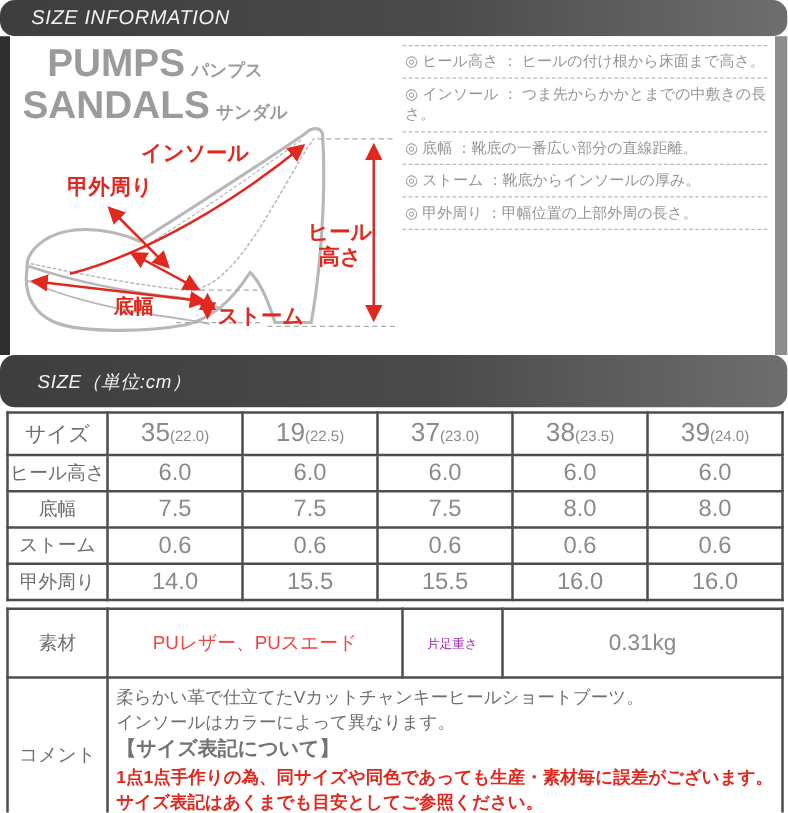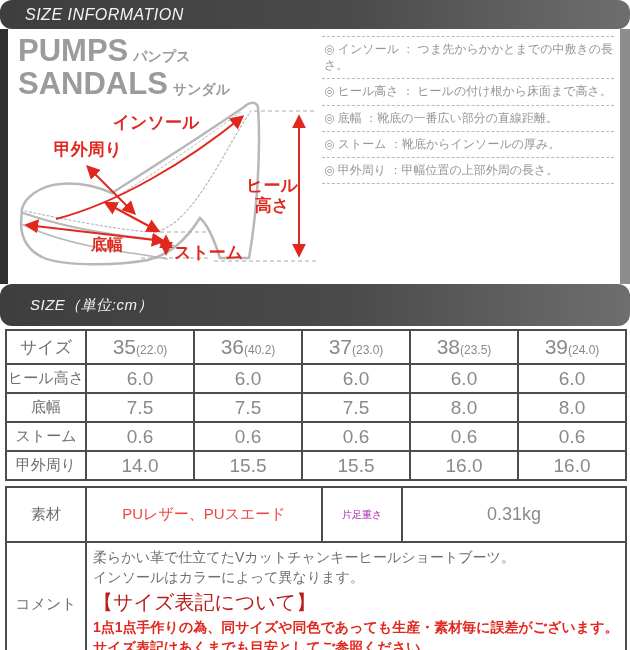--- a/index.html
+++ b/index.html
@@ -19,21 +19,21 @@
   }
   .bar1 { height:29px; font-size:16px; padding-left:25px; }
   .bar2 { height:42px; font-size:15px; padding-left:30px; }
 
   
   .sec1 {
     position:relative; height:255px; background:#fff;
     border-left:8px solid #2f2f2f; border-right:10px solid #8d8d8d;
   }
   .prod-titles { position:absolute; left:10px; top:6px; line-height:1; }
-  .prod-row { display:flex; align-items:baseline; margin-bottom:2px; }
+  .prod-row { display:flex; align-items:baseline; margin-bottom:2px;justify-content:center; }
   .prod-en { font-weight:bold; font-size:31px; color:#9b9b9b; letter-spacing:0px; }
   .prod-jp { font-size:14px; color:#9b9b9b; margin-left:5px; font-weight:bold; }
 
   .diagram { position:absolute; left:0; top:62px; }
 
   .glossary { position:absolute; left:314px; top:7px; width:292px; }
   .gitem {
     font-size:12px; color:#969696; padding:4px 0 5px 2px; line-height:1.35;
     border-bottom:1px dashed #b9b9b9;
   }
@@ -58,21 +58,21 @@
   .row-mat td { height:55px; }
   .mat-val { font-size:15px; color:#ef4444;border-radius:22px; }
   .wt-lbl { font-size:10px; color:#a21caf; }
   .wt-val { font-size:18px; }
   .row-com td { height:124px; }
   .comment-cell {
     text-align:left; vertical-align:top !important;
     padding:4px 6px; white-space:normal !important;
   }
   .com-line { font-size:14px; color:#6e6e6e; line-height:1.45; }
-  .com-red-title { font-size:20px; font-weight:normal; color:#b91c1c; line-height:1.45; }
+  .com-red-title { font-size:16px; font-weight:bold; color:#737373; line-height:1.45; }
   .com-red-body { font-size:14px; font-weight:bold; color:#e0281e; line-height:1.45; }
 
   svg text { font-family:"Liberation Sans","DejaVu Sans",sans-serif; }
   .red-label { fill:#e0281e; font-weight:bold; }
 </style>
 </head>
 <body>
 
 <div class="page">
 
@@ -136,22 +136,22 @@
 
       <text class="red-label" x="148" y="37" font-size="17" text-anchor="middle">インソール</text>
       <text class="red-label" x="80" y="64" font-size="17" text-anchor="middle">甲外周り</text>
       <text class="red-label" x="99" y="159" font-size="16" text-anchor="middle">底幅</text>
       <text class="red-label" x="166" y="167" font-size="17" text-anchor="start">ストーム</text>
       <text class="red-label" x="264" y="100" font-size="17" text-anchor="middle">ヒール</text>
       <text class="red-label" x="264" y="120" font-size="17" text-anchor="middle">高さ</text>
     </svg>
 
     <div class="glossary">
+      <div class="gitem">◎ ヒール高さ ： ヒールの付け根から床面まで高さ。</div>
       <div class="gitem">◎ インソール ： つま先からかかとまでの中敷きの長さ。</div>
-      <div class="gitem">◎ ヒール高さ ： ヒールの付け根から床面まで高さ。</div>
       <div class="gitem">◎ 底幅 ：靴底の一番広い部分の直線距離。</div>
       <div class="gitem">◎ ストーム ：靴底からインソールの厚み。</div>
       <div class="gitem">◎ 甲外周り ：甲幅位置の上部外周の長さ。</div>
     </div>
   </div>
 
   <div class="bar bar2">
     <span>SIZE（単位:cm）</span>
   </div>
 
@@ -163,21 +163,21 @@
           <col style="width:108px">
           <col style="width:108px">
           <col style="width:108px">
           <col style="width:108px">
           <col style="width:108px">
         </colgroup>
       <tbody>
           <tr class="hdr">
         <td class="lbl">サイズ</td>
         <td><span class="sz-num">35</span><span class="sz-sub">(22.0)</span></td>
-        <td><span class="sz-num">36</span><span class="sz-sub">(40.2)</span></td>
+        <td><span class="sz-num">19</span><span class="sz-sub">(22.5)</span></td>
         <td><span class="sz-num">37</span><span class="sz-sub">(23.0)</span></td>
         <td><span class="sz-num">38</span><span class="sz-sub">(23.5)</span></td>
         <td><span class="sz-num">39</span><span class="sz-sub">(24.0)</span></td>
       </tr>
       <tr>
         <td class="lbl">ヒール高さ</td>
         <td>6.0</td>
         <td>6.0</td>
         <td>6.0</td>
         <td>6.0</td>

